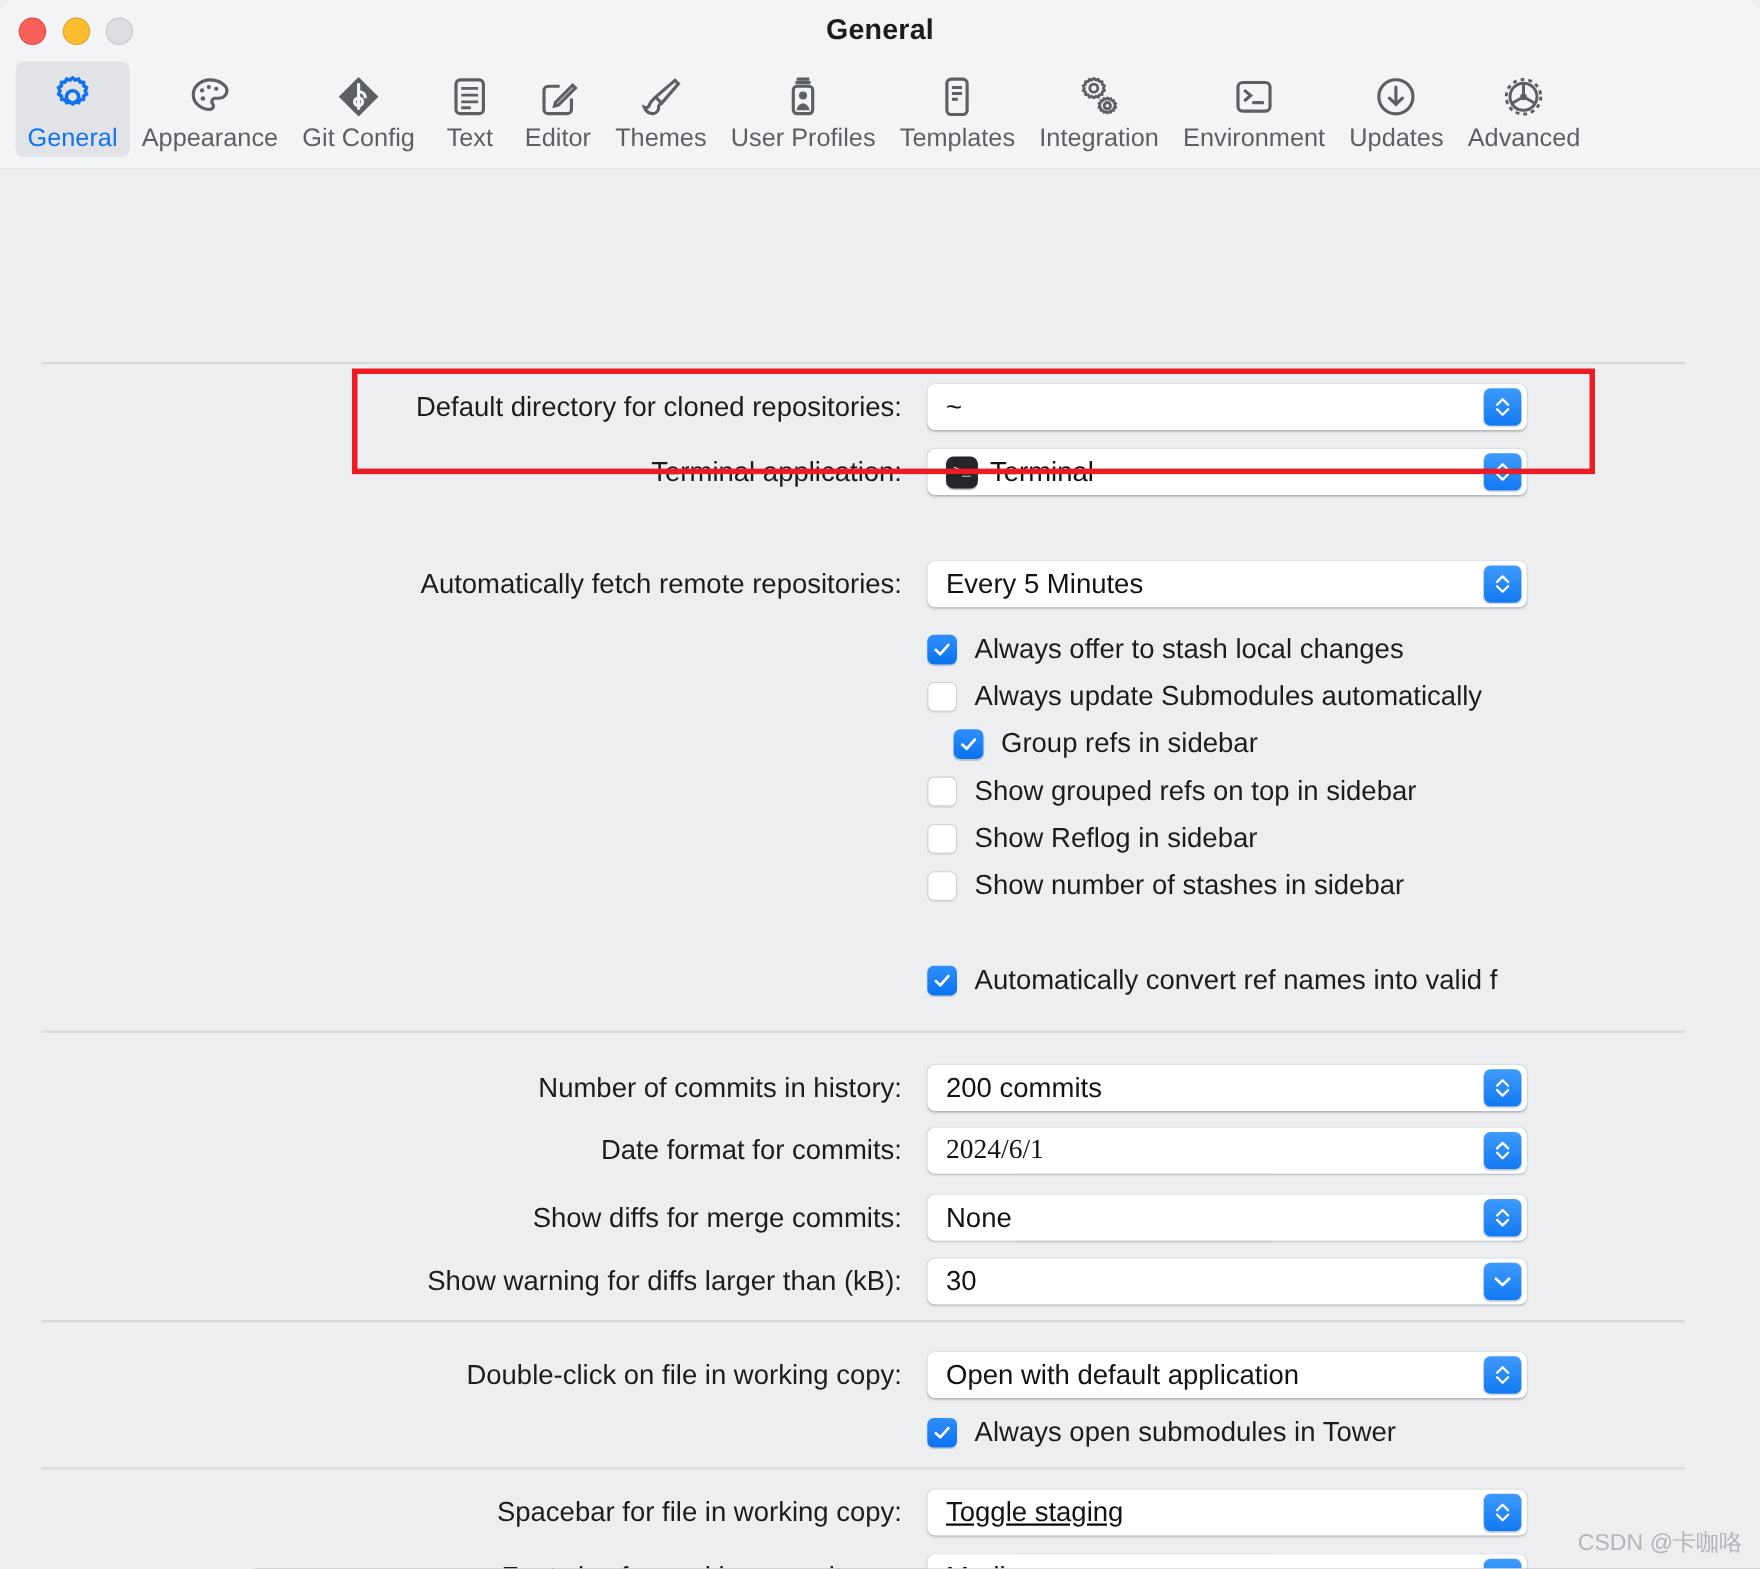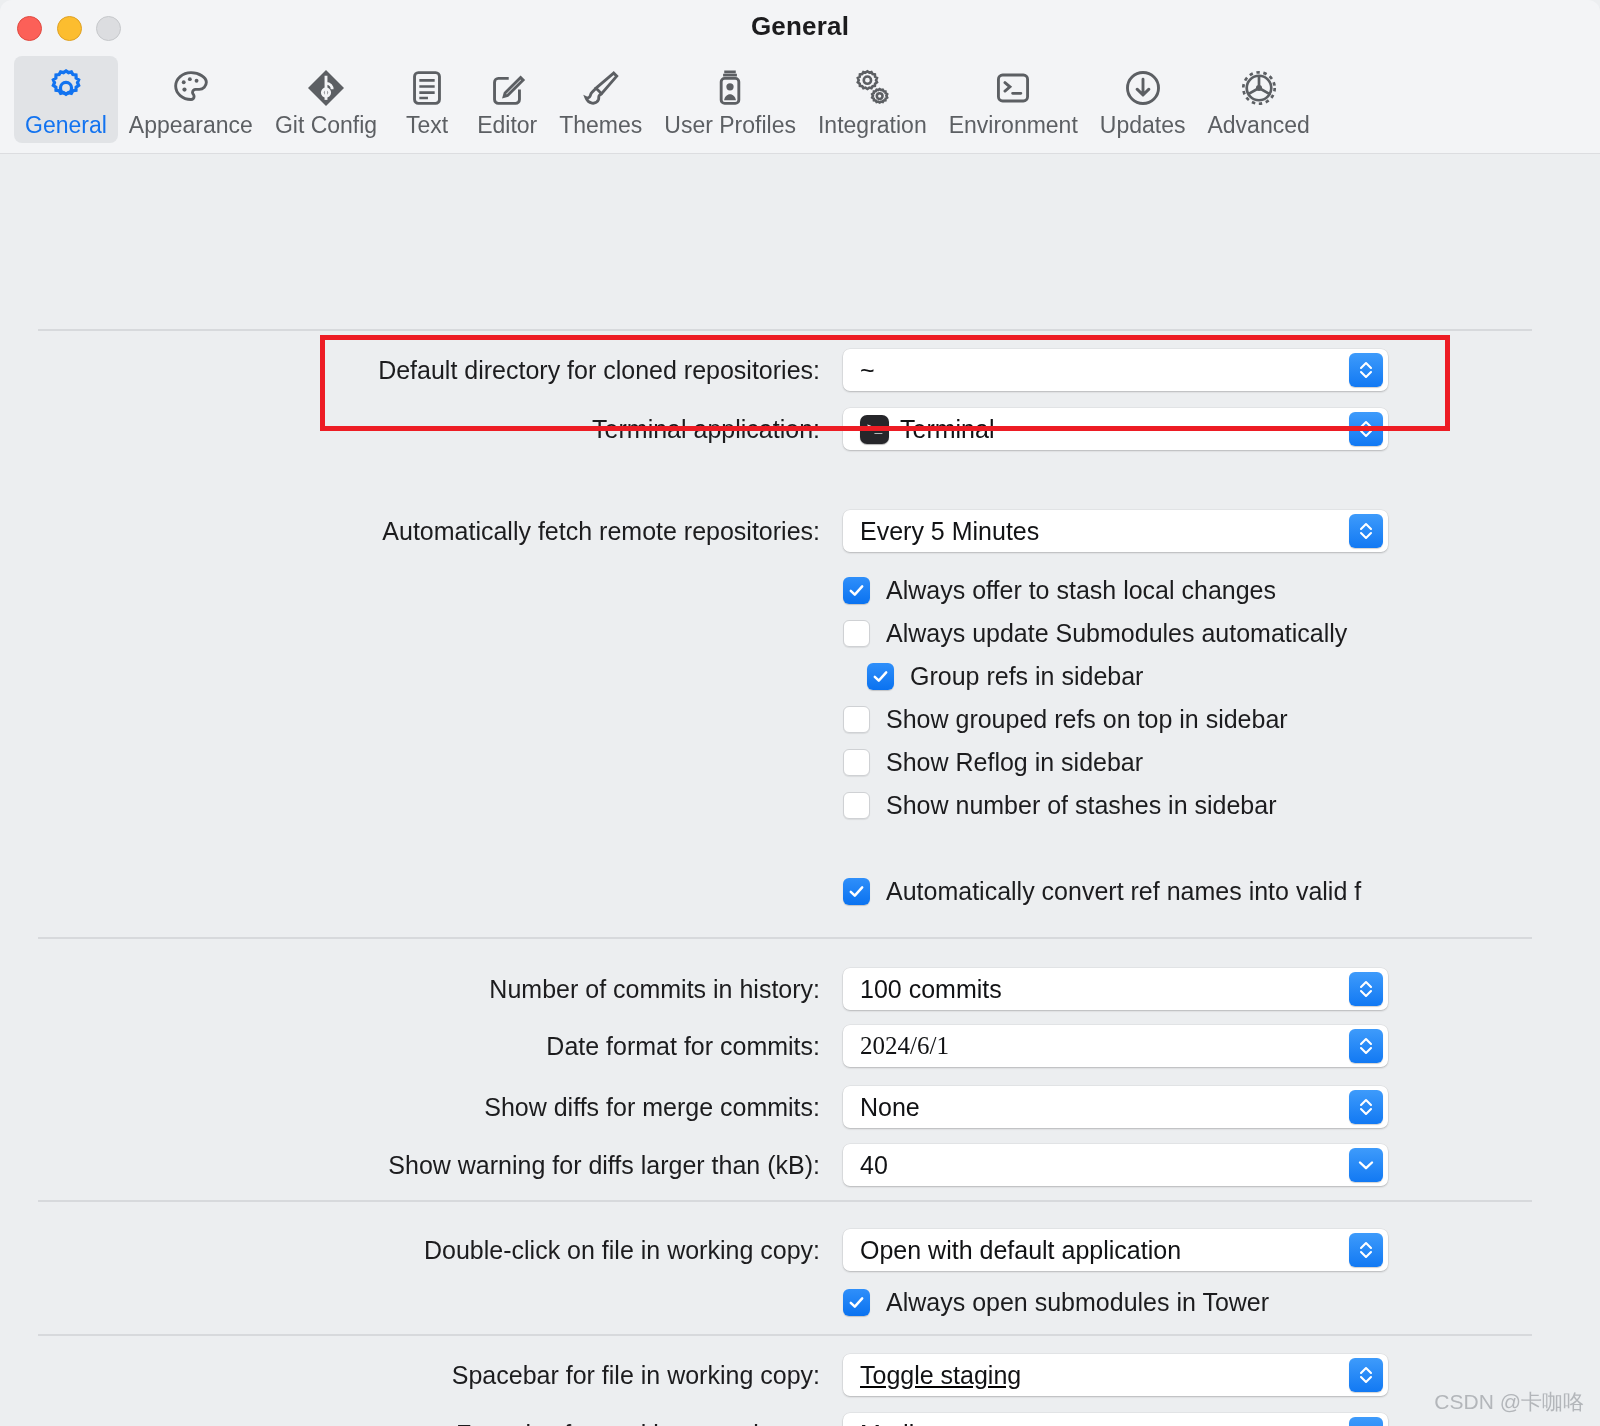--- a/index.html
+++ b/index.html
@@ -327,20 +327,29 @@
         <svg width="46" height="46" viewBox="0 0 24 24" fill="none" stroke="#5c5f63" stroke-width="1.5">
           <path d="M9 3.6h6M8.4 5.3h7.2"></path>
           <rect x="7.4" y="7" width="9.2" height="13" rx="1.8"></rect>
           <circle cx="12" cy="11.4" r="1.9" fill="#5c5f63" stroke="none"></circle>
           <path d="M8.9 18.4c.3-2 1.6-3.2 3.1-3.2s2.8 1.2 3.1 3.2z" fill="#5c5f63" stroke="none"></path>
         </svg>
       </span>
       <span class="tlabel">User Profiles</span>
     </div>
 
+    <div class="tab">
+      <span class="ticon">
+        <svg width="46" height="46" viewBox="0 0 24 24" fill="none" stroke="#5c5f63" stroke-width="1.5">
+          <rect x="7.2" y="3.6" width="9.6" height="16.8" rx="2"></rect>
+          <path d="M9.6 7.6h4.8M9.6 10.4h4.8M9.6 13.2h2.8" stroke-width="1.4"></path>
+        </svg>
+      </span>
+      <span class="tlabel">Templates</span>
+    </div>
 
     <div class="tab">
       <span class="ticon">
         <svg width="46" height="46" viewBox="0 0 24 24" fill="none" stroke="#5c5f63" stroke-width="1.35">
           <path d="M9.6 3.3l1 .7 1.1-.3.6 1 1.2.2.1 1.2 1 .7-.5 1.1.5 1.1-1 .7-.1 1.2-1.2.2-.6 1-1.1-.3-1 .7-1-.7-1.1.3-.6-1-1.2-.2-.1-1.2-1-.7.5-1.1-.5-1.1 1-.7.1-1.2 1.2-.2.6-1 1.1.3z"></path>
           <circle cx="9.6" cy="7.9" r="1.9"></circle>
           <path d="M16 12.6l.8.5.8-.2.5.8.9.1.1.9.8.5-.4.9.4.9-.8.5-.1.9-.9.1-.5.8-.8-.2-.8.5-.8-.5-.8.2-.5-.8-.9-.1-.1-.9-.8-.5.4-.9-.4-.9.8-.5.1-.9.9-.1.5-.8.8.2z"></path>
           <circle cx="16" cy="16.2" r="1.5"></circle>
         </svg>
       </span>
@@ -477,21 +486,21 @@
       <span class="cblabel">Automatically convert ref names into valid f</span>
     </div>
     <div class="clip-fade"></div>
 
     <div class="hr" style="top:783px;"></div>
 
     <div class="labelbox" style="top:821px;">
       <span class="rlabel" style="position:static;">Number of commits in history:</span>
     </div>
     <div class="popup" style="top:814px;">
-      <span class="pval">100 commits</span>
+      <span class="pval">200 commits</span>
       <span class="stepper">
         <svg width="16" height="22" viewBox="0 0 16 22">
             <path d="M3 9 8 4l5 5" fill="none" stroke="#fff" stroke-width="2.1" stroke-linecap="round" stroke-linejoin="round"></path>
             <path d="M3 13l5 5 5-5" fill="none" stroke="#fff" stroke-width="2.1" stroke-linecap="round" stroke-linejoin="round"></path>
           </svg>
       </span>
     </div>
 
     <div class="labelbox" style="top:878px;">
       <span class="rlabel" style="position:static;">Date format for commits:</span>
@@ -516,21 +525,21 @@
             <path d="M3 9 8 4l5 5" fill="none" stroke="#fff" stroke-width="2.1" stroke-linecap="round" stroke-linejoin="round"></path>
             <path d="M3 13l5 5 5-5" fill="none" stroke="#fff" stroke-width="2.1" stroke-linecap="round" stroke-linejoin="round"></path>
           </svg>
       </span>
     </div>
 
     <div class="labelbox" style="top:997px;">
       <span class="rlabel" style="position:static;">Show warning for diffs larger than (kB):</span>
     </div>
     <div class="popup" style="top:990px;">
-      <span class="pval">40</span>
+      <span class="pval">30</span>
       <span class="combo-arrow">
         <svg width="18" height="12" viewBox="0 0 18 12">
             <path d="M3 3.5 9 9.2l6-5.7" fill="none" stroke="#fff" stroke-width="2.4" stroke-linecap="round" stroke-linejoin="round"></path>
           </svg>
       </span>
     </div>
 
     <div class="hr" style="top:1046px;"></div>
 
     <div class="labelbox" style="top:1082px;">

